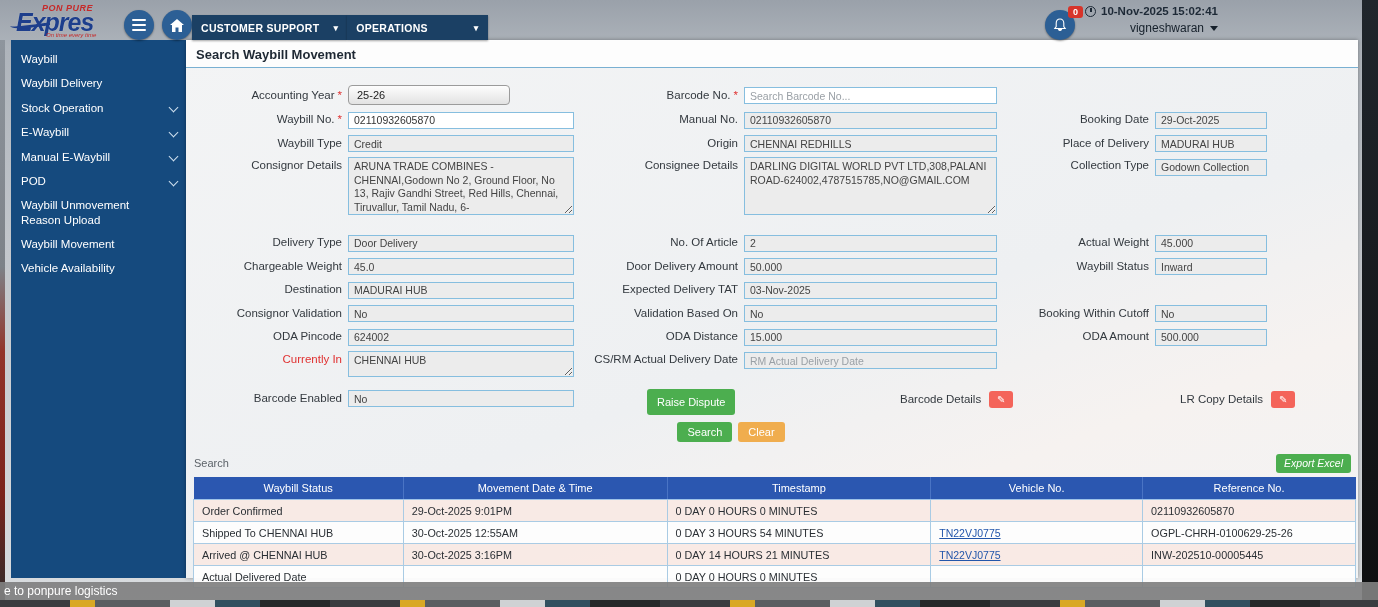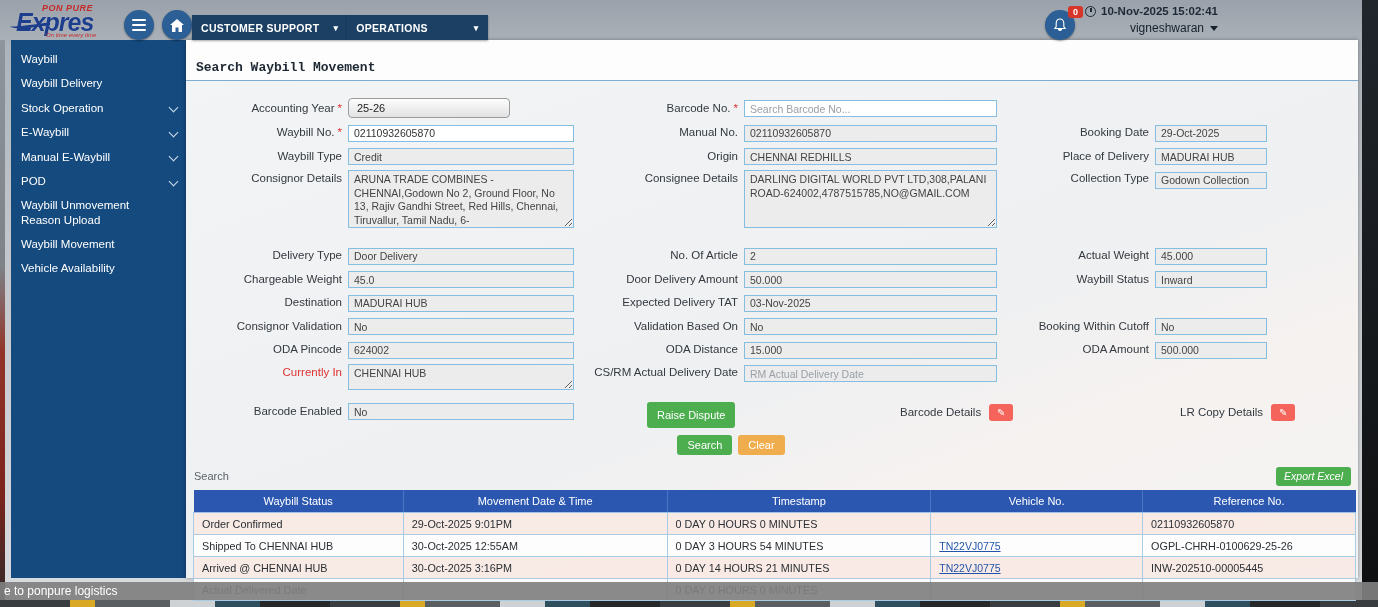--- a/index.html
+++ b/index.html
@@ -42,21 +42,21 @@
   
   .sidebar { position:absolute; left:11px; top:40px; width:178px; height:538px; background:#154a7e; z-index:4; padding-top:7px; }
   .side-item { color:#fff; font-size:11.5px; padding:5px 8px 5px 10px; display:flex; justify-content:space-between; align-items:center; cursor:pointer; line-height:1.25; }
   .chev { width:7px; height:7px; border-right:1.5px solid #cfe0ee; border-bottom:1.5px solid #cfe0ee; transform:rotate(45deg); margin-right:4px; flex:0 0 auto; }
 
   
   .panel { position:absolute; left:186px; top:40px; width:1172px; height:538px; z-index:4;
     background: linear-gradient(160deg,#f3f4f5 0%,#eef0f2 55%,#f6f2f0 75%,#f2f3f4 100%);
     box-shadow:0 0 4px rgba(0,0,0,.35);
   }
-  .panel-title { background:#fdfdfd; border-bottom:1px solid #79b0d2; padding:20px 10px 5px; font-size:13px; font-weight:bold; color:#1e2833;font-family:Liberation Mono, monospace; }
+  .panel-title { background:#fdfdfd; border-bottom:1px solid #79b0d2; padding:7px 10px 5px; font-size:13px; font-weight:bold; color:#1e2833; }
   .form-area { padding:17px 0 0 8px; position:relative; }
   .frow { display:grid; grid-template-columns:148px 226px 158px 253px 146px 112px; column-gap:6px; align-items:center; margin-bottom:5px; }
   .frow.tall { align-items:flex-start; }
   .lbl { text-align:right; font-size:11.5px; color:#33393f; white-space:nowrap; }
   .lbl .req { color:#e03131; margin-left:3px; }
   .lbl.red { color:#e03131; }
   .inp { width:100%; height:17px; font-family:"Liberation Sans",sans-serif; font-size:10.5px; color:#333; border:1px solid #86bedf; background:#fff; padding:1px 5px; outline:none; }
   .inp.dis { background:#ececec; color:#444; }
   .inp::placeholder { color:#9aa0a6; }
   .sel { width:162px; height:20px; border:1px solid #9b9b9b; border-radius:4px; background:linear-gradient(180deg,#fdfdfd,#e2e2e2); font-size:11px; color:#222; display:flex; align-items:center; padding:0 8px; cursor:pointer; }

